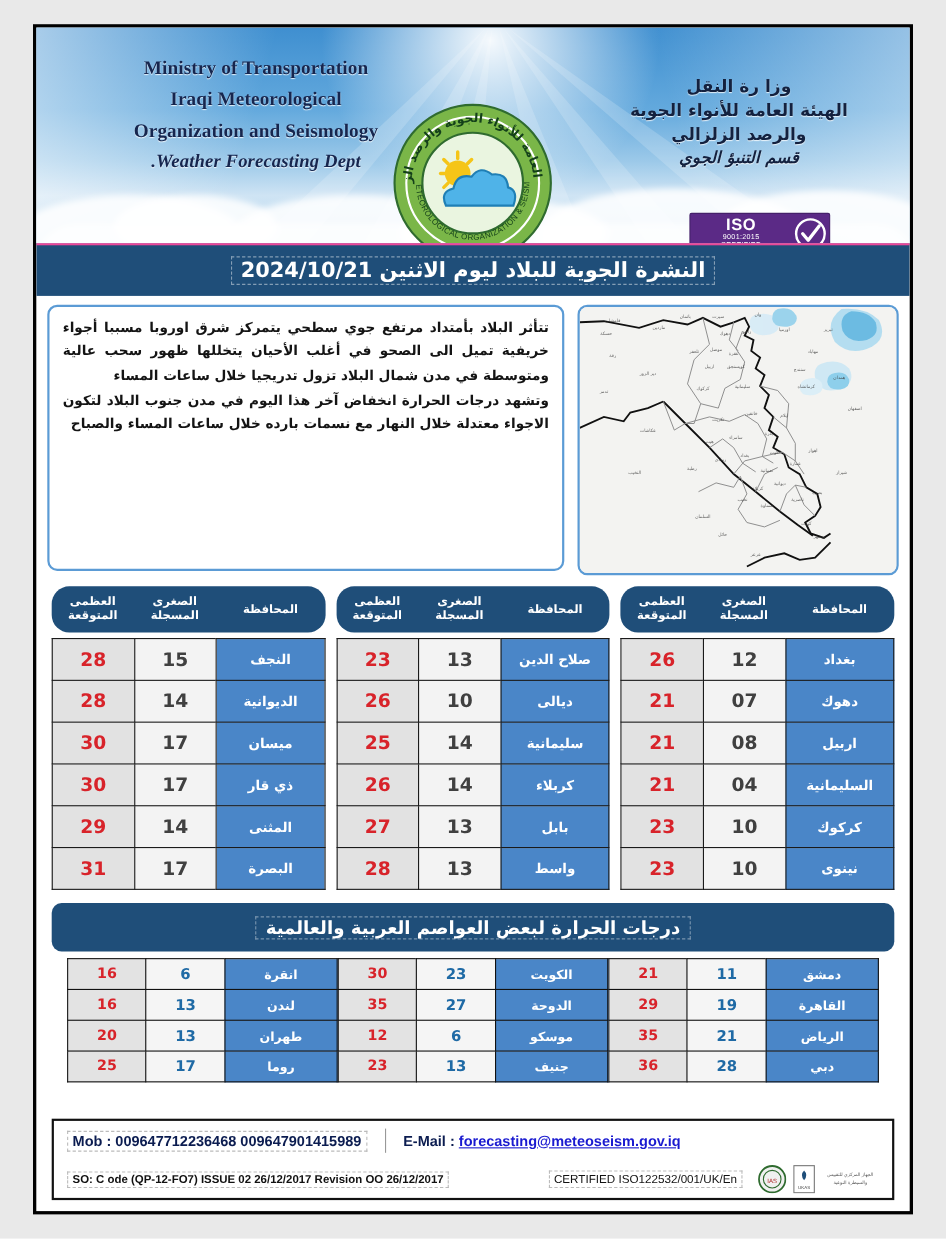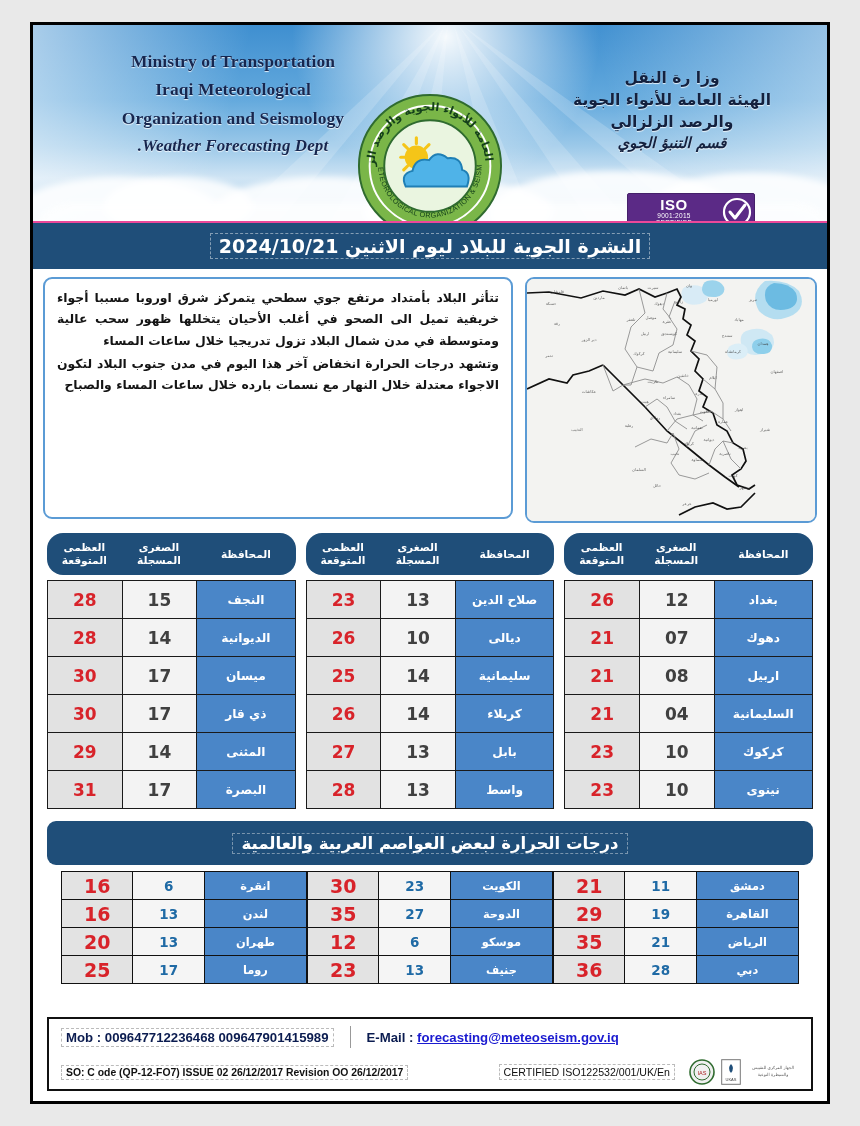--- a/index.html
+++ b/index.html
@@ -134,21 +134,21 @@
   }
   .caprow{display:flex;gap:0;padding:6px 28px 0 28px;box-sizing:border-box;direction:rtl;}
   .cblock{flex:1;}
   table.ct{width:100%;border-collapse:collapse;table-layout:fixed;}
   table.ct td{
     border:1.3px solid #111;height:25px;text-align:center;vertical-align:middle;
     font-family:"DejaVu Sans", sans-serif;
   }
   td.cgov{width:42%;background:#4a86c8;color:#fff;font-weight:bold;font-size:11.4px;direction:rtl;}
   td.cmn{width:29%;background:#f5f5f5;color:#1f6aa5;font-weight:bold;font-size:13.5px;}
-  td.cmx{width:29%;background:#e3e3e3;color:#d8232a;font-weight:bold;font-size:19px;}
+  td.cmx{width:29%;background:#e3e3e3;color:#d8232a;font-weight:bold;font-size:13px;}
 
   
   .footer{
     position:absolute;left:14px;right:14px;bottom:10px;height:74px;
     border:2px solid #111;background:#fff;box-sizing:border-box;direction:ltr;
   }
   .frow1{display:flex;align-items:center;height:36px;padding:0 12px;box-sizing:border-box;}
   .mob{
     font-family:"Liberation Sans",sans-serif;font-weight:bold;font-size:13.2px;color:#0b1c50;
     border:1px dashed #bbb;padding:1px 4px;

